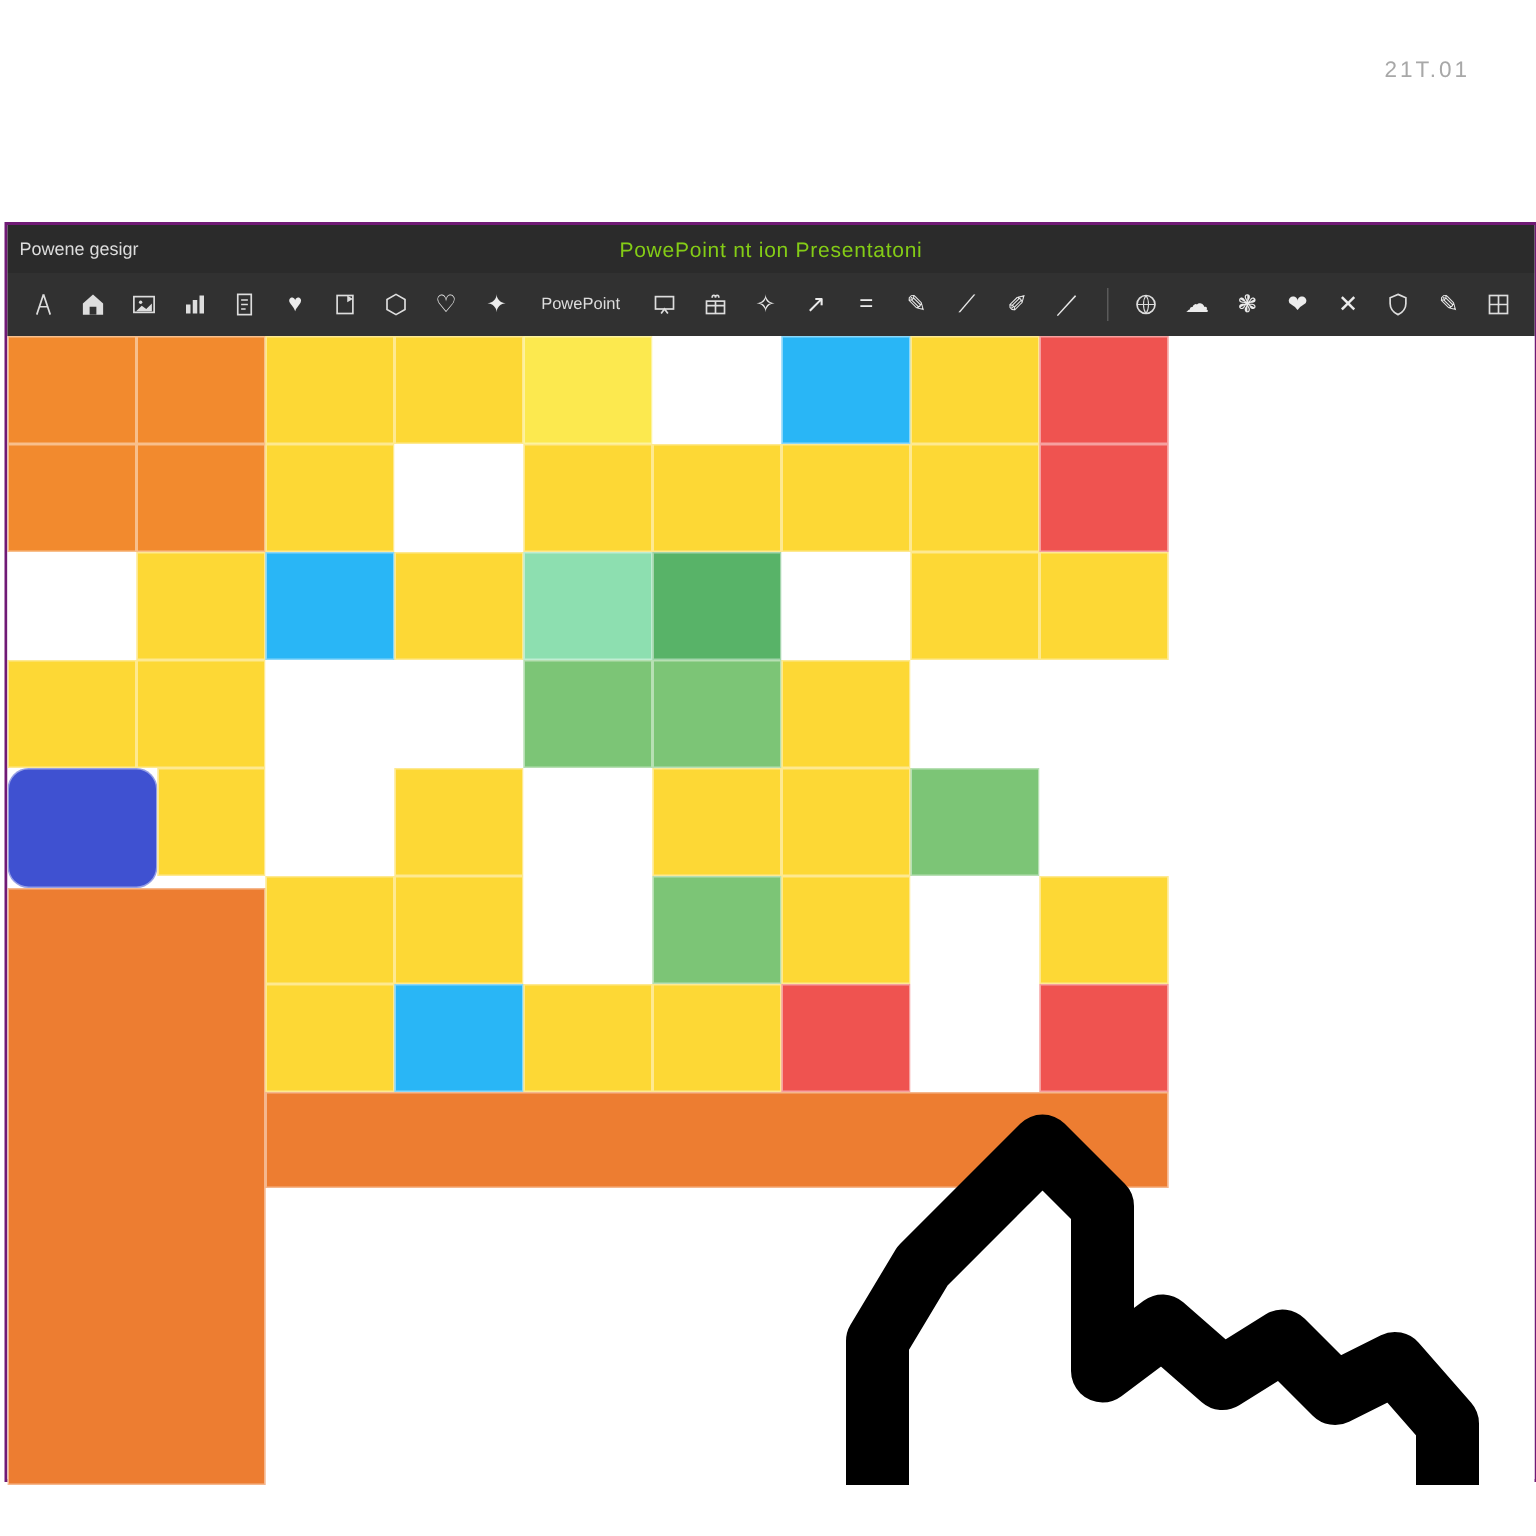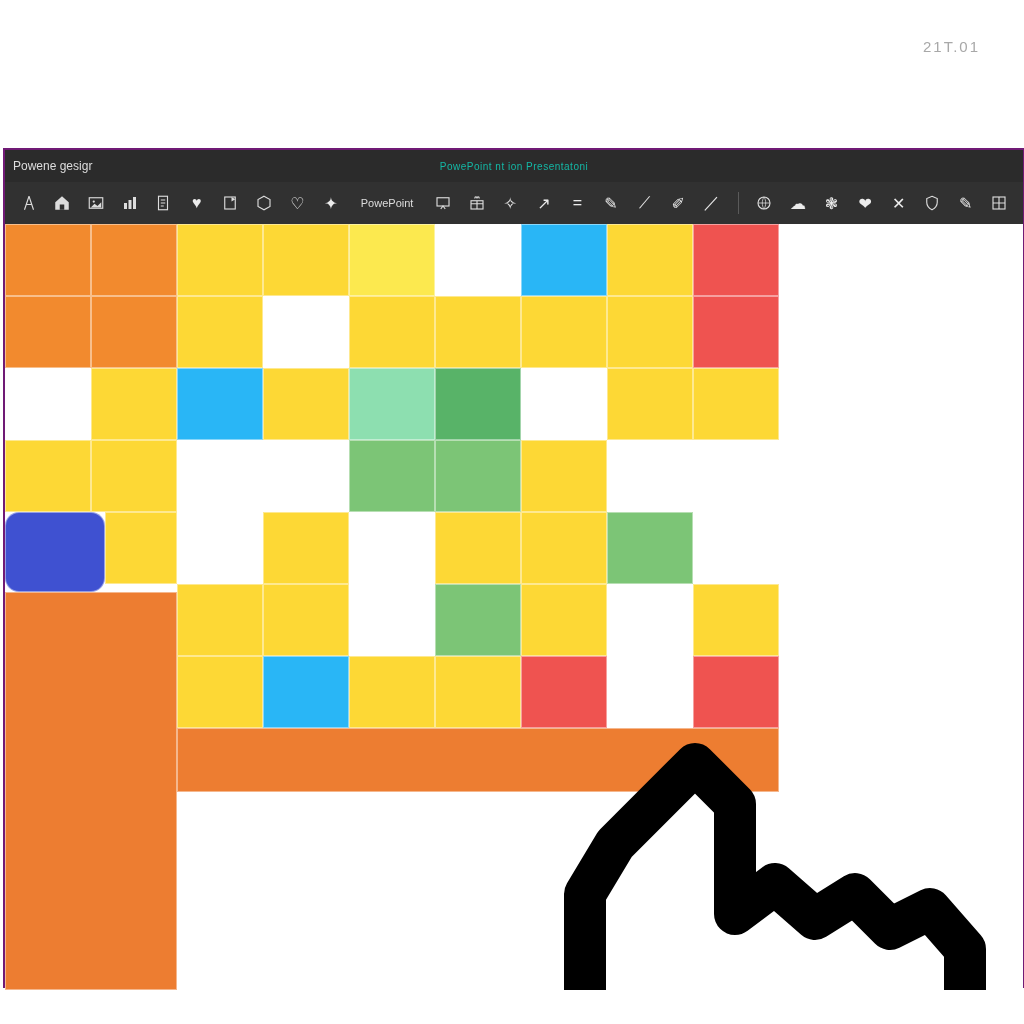--- a/index.html
+++ b/index.html
@@ -1,21 +1,21 @@
 <!DOCTYPE html>
 <html><head>
 <meta charset="utf-8">
 <style>
   *{box-sizing:border-box;margin:0;padding:0}
   body{font-family:Segoe UI,Arial,sans-serif;background:#fff;width:1024px;height:1024px;overflow:hidden;position:relative}
   .corner-label{position:absolute;top:38px;right:44px;font-size:15px;color:#a8a8a8;letter-spacing:2px}
   .app{position:absolute;left:3px;top:148px;width:1022px;height:840px;border:2px solid #701a75;background:#fff}
   .titlebar{height:32px;background:#2b2b2b;display:flex;align-items:center;justify-content:center;position:relative}
   .title-left{position:absolute;left:8px;color:#ddd;font-size:12px}
-  .title-center{color:#14b8a6;font-size:10px;letter-spacing:.5px}
+  .title-center{color:#84cc16;font-size:14px;letter-spacing:.5px}
   .toolbar{height:42px;background:#313131;display:flex;align-items:center;gap:14px;padding:0 14px}
   .toolbar .ico{width:20px;height:20px;display:flex;align-items:center;justify-content:center;color:#ececec;font-size:16px;cursor:pointer}
   .toolbar .sep{width:1px;height:22px;background:#5a5a5a;margin:0 2px}
   .toolbar .lbl{color:#ddd;font-size:11px;margin:0 6px}
   .canvas{position:relative;width:100%;height:766px;background:#fff;overflow:hidden}
   .grid{position:absolute;left:0;top:0;width:774px;height:766px}
   .cell{position:absolute;border:1px solid rgba(255,255,255,.45)}
   .orange{background:#f28a2e}
   .orange2{background:#ed7d31}
   .yellow{background:#fdd835}

